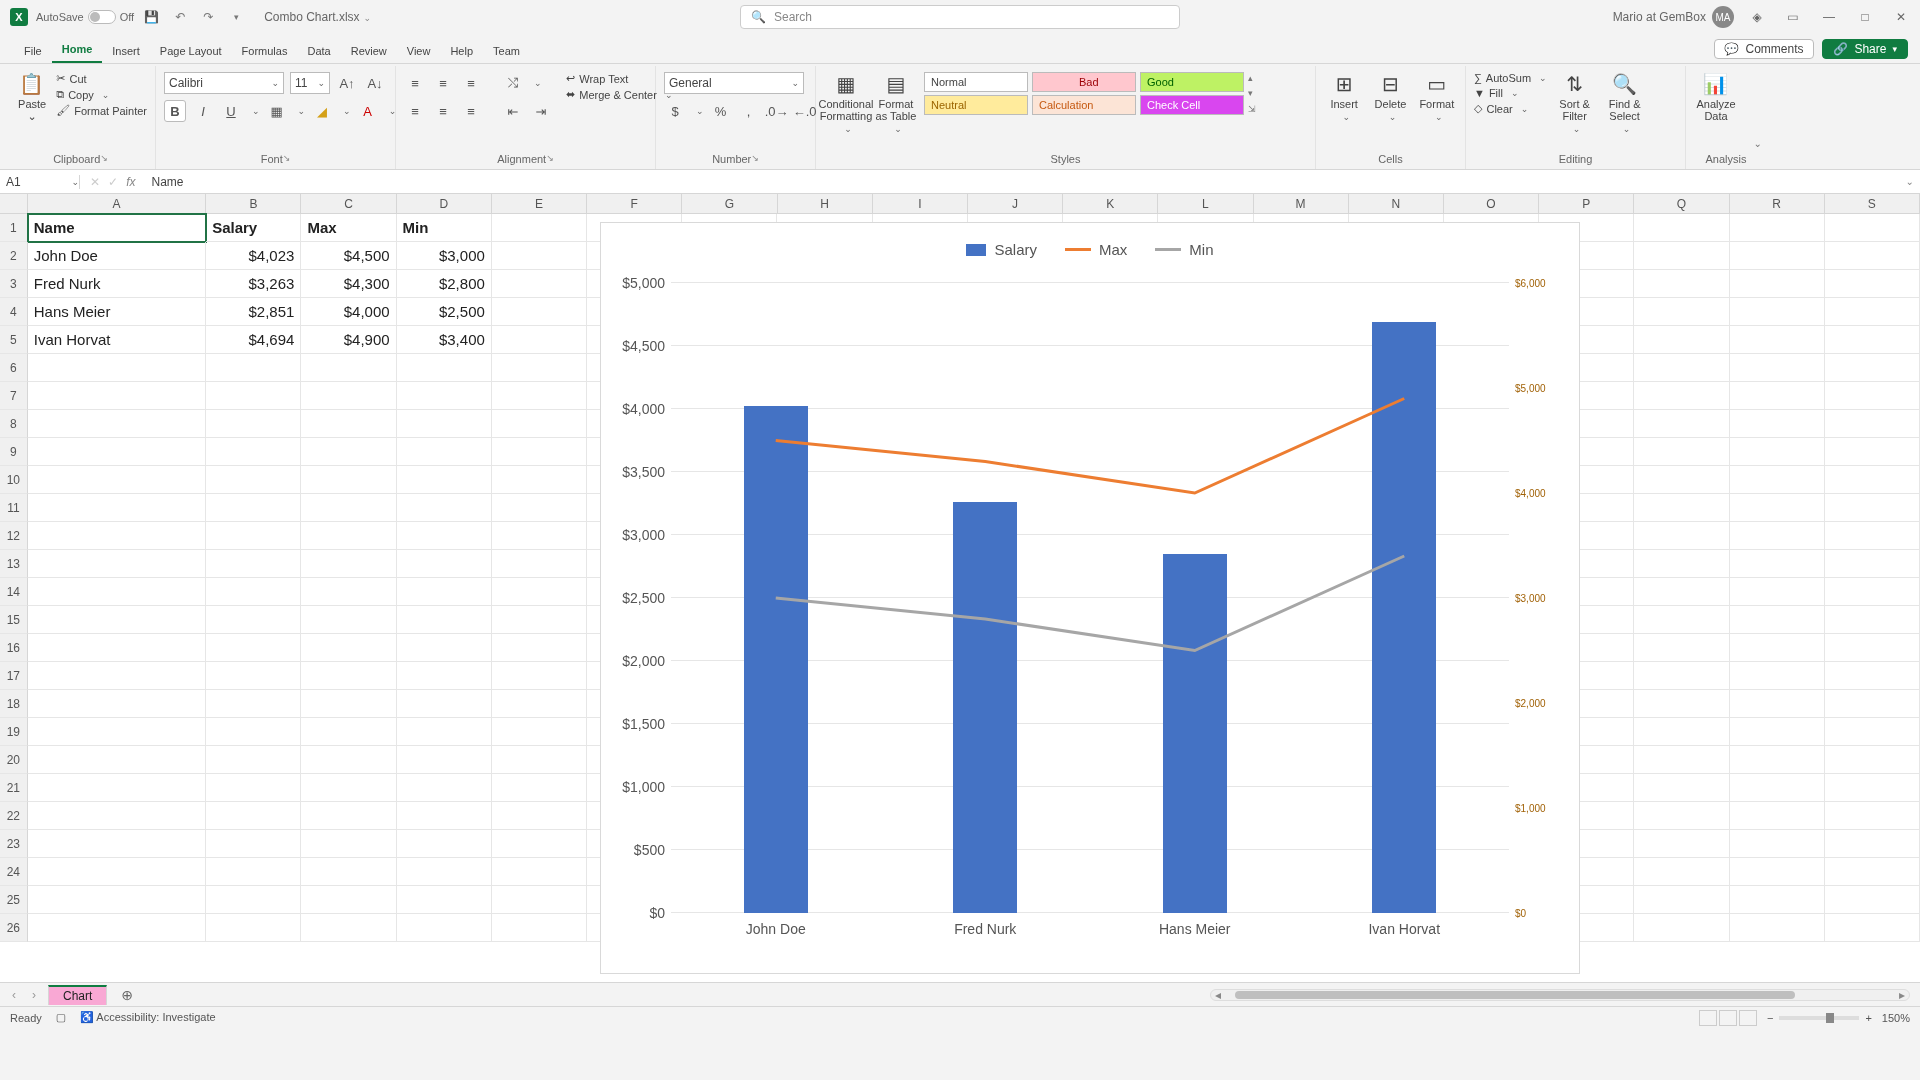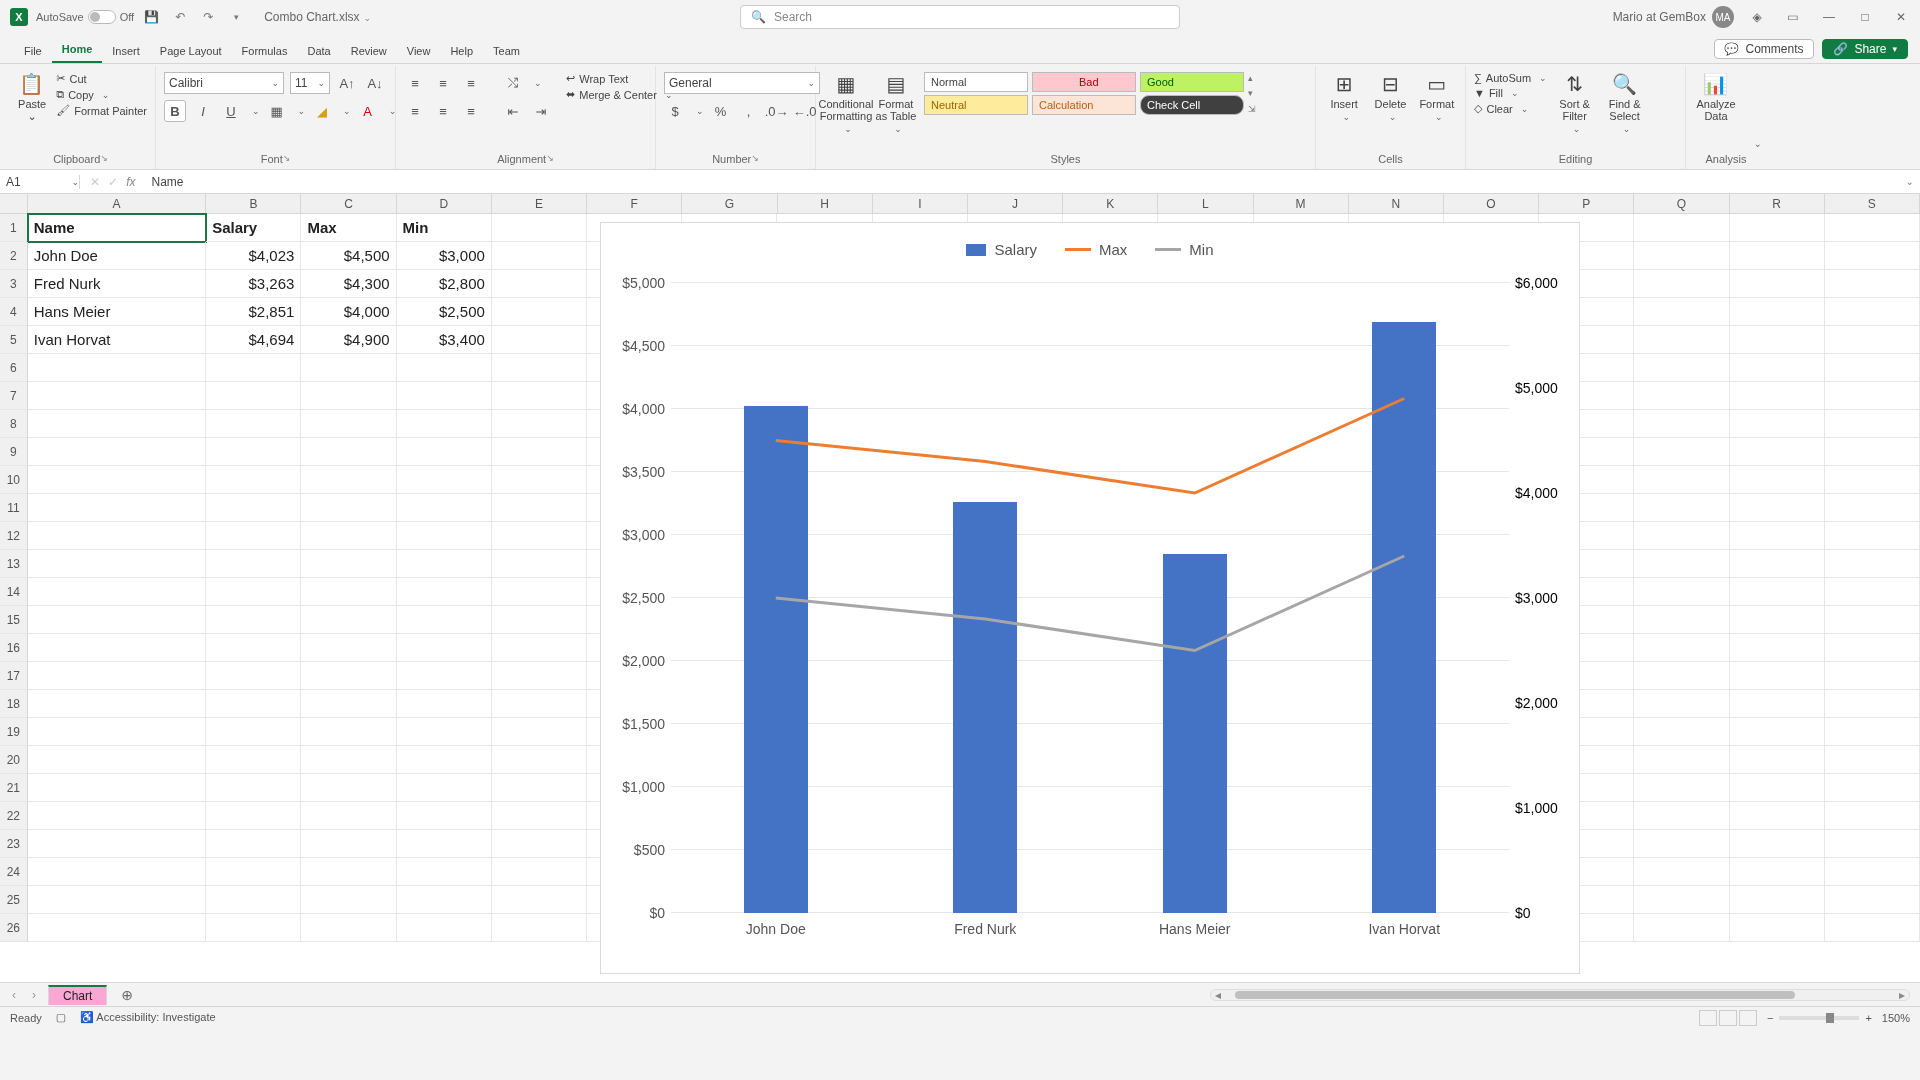--- a/index.html
+++ b/index.html
@@ -70,21 +70,21 @@
   .cell.right { justify-content: flex-end; }
   .cell.selected { outline: 2px solid #217346; outline-offset: -1px; }
   
   .chart-box { position: absolute; left: 600px; top: 28px; width: 980px; height: 752px; background: #fff; border: 1px solid #d9d9d9; }
   .legend { display:flex; justify-content:center; gap:28px; padding-top:18px; font-size:15px; color:#555;}
   .legend .item{display:flex; align-items:center; gap:8px;}
   .swatch-bar{width:20px; height:12px; background:#4472c4;}
   .swatch-line{width:26px; height:3px;}
   .plot { position:absolute; left:70px; right:70px; top:60px; bottom:60px;}
   .y-tick-l { position:absolute; right:calc(100% + 6px); transform:translateY(50%); font-size:14px; color:#555; white-space:nowrap;}
-  .y-tick-r { position:absolute; left:calc(100% + 6px); transform:translateY(50%); font-size:14px; color:#000000; white-space:nowrap;}
+  .y-tick-r { position:absolute; left:calc(100% + 6px); transform:translateY(50%); font-size:10px; color:#a16207; white-space:nowrap;}
   .gridline { position:absolute; left:0; right:0; height:1px; background:#e6e6e6;}
   .x-cat { position:absolute; top:calc(100% + 8px); transform:translateX(-50%); font-size:14px; color:#555; white-space:nowrap;}
   .bar { position:absolute; bottom:0; width:64px; background:#4472c4; transform:translateX(-50%);}
   svg.lines { position:absolute; inset:0; width:100%; height:100%; overflow:visible;}
   
   .sheet-bar { height: 24px; background: #f3f3f3; border-top: 1px solid #d6d6d6; display:flex; align-items:center; padding:0 8px; gap:8px; position:relative;}
   .nav-arr { color:#999; font-size:12px; padding:0 4px;}
   .sheet-tab { background:#f9a8d4; border:1px solid #d6d6d6; border-bottom:none; padding:2px 14px; font-size:12px; color:#222; border-top:2px solid #107c41;}
   .add-sheet { color:#666; font-size:14px; padding:0 6px;}
   .hscroll { position:absolute; right:10px; width:700px; height:12px; background:#f0f0f0; border:1px solid #ddd; border-radius:6px; display:flex; align-items:center;}
@@ -249,21 +249,21 @@
       </div>
     </div>
     <div class="group-label">
         <span>Alignment</span>
         <span class="launcher">↘</span>
       </div>
   </div>
 
   <div class="group" style="width:160px;">
     <div class="grp-body" style="flex-direction:column; gap:6px;">
-      <div class="select-box" style="width:156px;gap:44px;">
+      <div class="select-box" style="width:140px;gap:44px;">
           <span>General</span>
           <span class="chev-sm">⌄</span>
         </div>
       <div class="icon-row">
         <span class="icon-btn">$</span>
           <span class="chev-sm">⌄</span>
         <span class="icon-btn">%</span>
         <span class="icon-btn">,</span>
         <span class="icon-btn">.0→</span>
         <span class="icon-btn">←.0</span>
@@ -291,21 +291,21 @@
         <div class="style-col">
           <div class="style-pill" style="background:#fff;">Normal</div>
           <div class="style-pill" style="background:#ffeb9c; color:#9c6500;">Neutral</div>
         </div>
         <div class="style-col">
           <div class="style-pill" style="background:#ffc7ce; color:#9c0006;padding-left:46px;">Bad</div>
           <div class="style-pill" style="background:#fce4d6; color:#c65911;">Calculation</div>
         </div>
         <div class="style-col">
           <div class="style-pill" style="background:#bef264; color:#006100;">Good</div>
-          <div class="style-pill" style="background:#404040; color:#fff;border-radius:9px;">Check Cell</div>
+          <div class="style-pill" style="background:#d946ef; color:#fff;">Check Cell</div>
         </div>
         <div class="style-col" style="justify-content:space-around; font-size:9px; color:#777;">
           <span>▴</span>
           <span>▾</span>
           <span>⇲</span>
         </div>
       </div>
     </div>
     <div class="group-label">
         <span>Styles</span>

